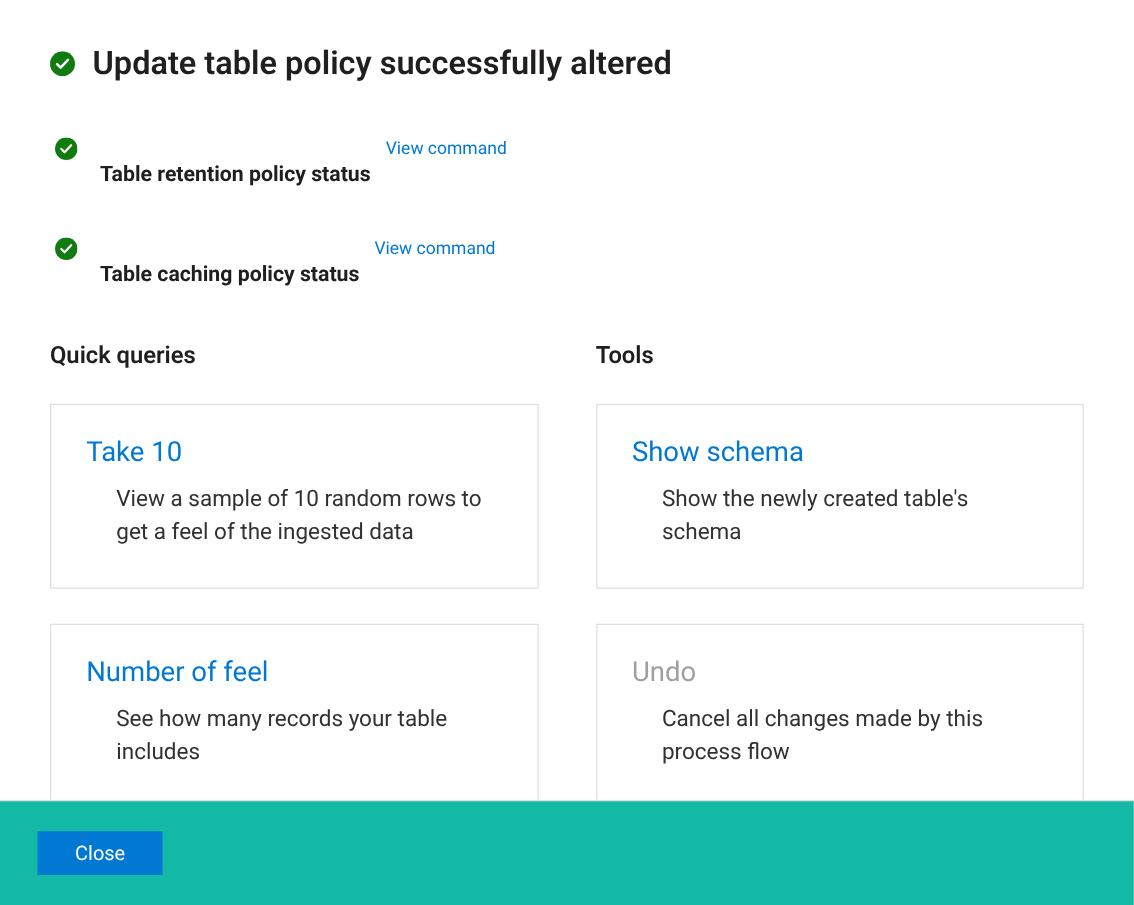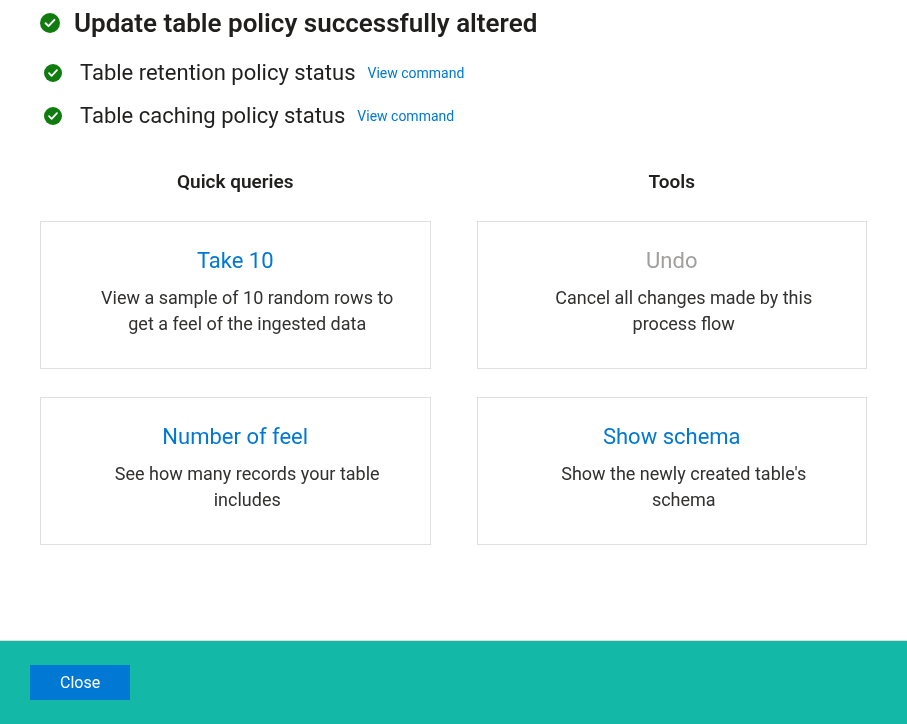--- a/index.html
+++ b/index.html
@@ -9,45 +9,45 @@
     }
     body {
       font-family: "Segoe UI", -apple-system, BlinkMacSystemFont, Roboto, Helvetica, Arial, sans-serif;
       background: #ffffff;
       color: #323130;
       width: 907px;
       height: 724px;
       position: relative;
     }
     .content {
-      padding: 8px 40px 0 40px;
-      text-align: center;
+      padding: 36px 40px 0 40px;
     }
     .header-row {
       display: flex;
       align-items: center;
       gap: 14px;
       margin-bottom: 22px;
     }
     .status-row {
       display: flex;
       align-items: center;
       gap: 18px;
       margin-bottom: 18px;
       padding-left: 4px;
     }
     .page-title {
       font-size: 26px;
       font-weight: 600;
       color: #201f1e;
     }
     .status-label {
-      font-size: 22px;
-      font-weight: 400;
+      font-size: 17px;
+      font-weight: 700;
       color: #201f1e;
+      margin-top: 42px;
     }
     .status-link {
       font-size: 14px;
       font-weight: 400;
       color: #0078d4;
       cursor: pointer;
       margin-left: -6px;
     }
     .check-icon {
       width: 20px;
@@ -160,27 +160,27 @@
       <div class="card">
         <span class="card-title">Number of feel</span>
         <div class="card-desc">See how many records your table includes</div>
       </div>
     </div>
 
     <div class="column">
       <div class="column-heading">Tools</div>
 
       <div class="card">
-        <span class="card-title disabled">Undo</span>
-        <div class="card-desc">Cancel all changes made by this process flow</div>
+        <span class="card-title">Show schema</span>
+        <div class="card-desc">Show the newly created table's schema</div>
       </div>
 
       <div class="card">
-        <span class="card-title">Show schema</span>
-        <div class="card-desc">Show the newly created table's schema</div>
+        <span class="card-title disabled">Undo</span>
+        <div class="card-desc">Cancel all changes made by this process flow</div>
       </div>
     </div>
   </div>
 </div>
 
 <div class="footer-bar">
   <button class="close-button">Close</button>
 </div>
 
 </body></html>

